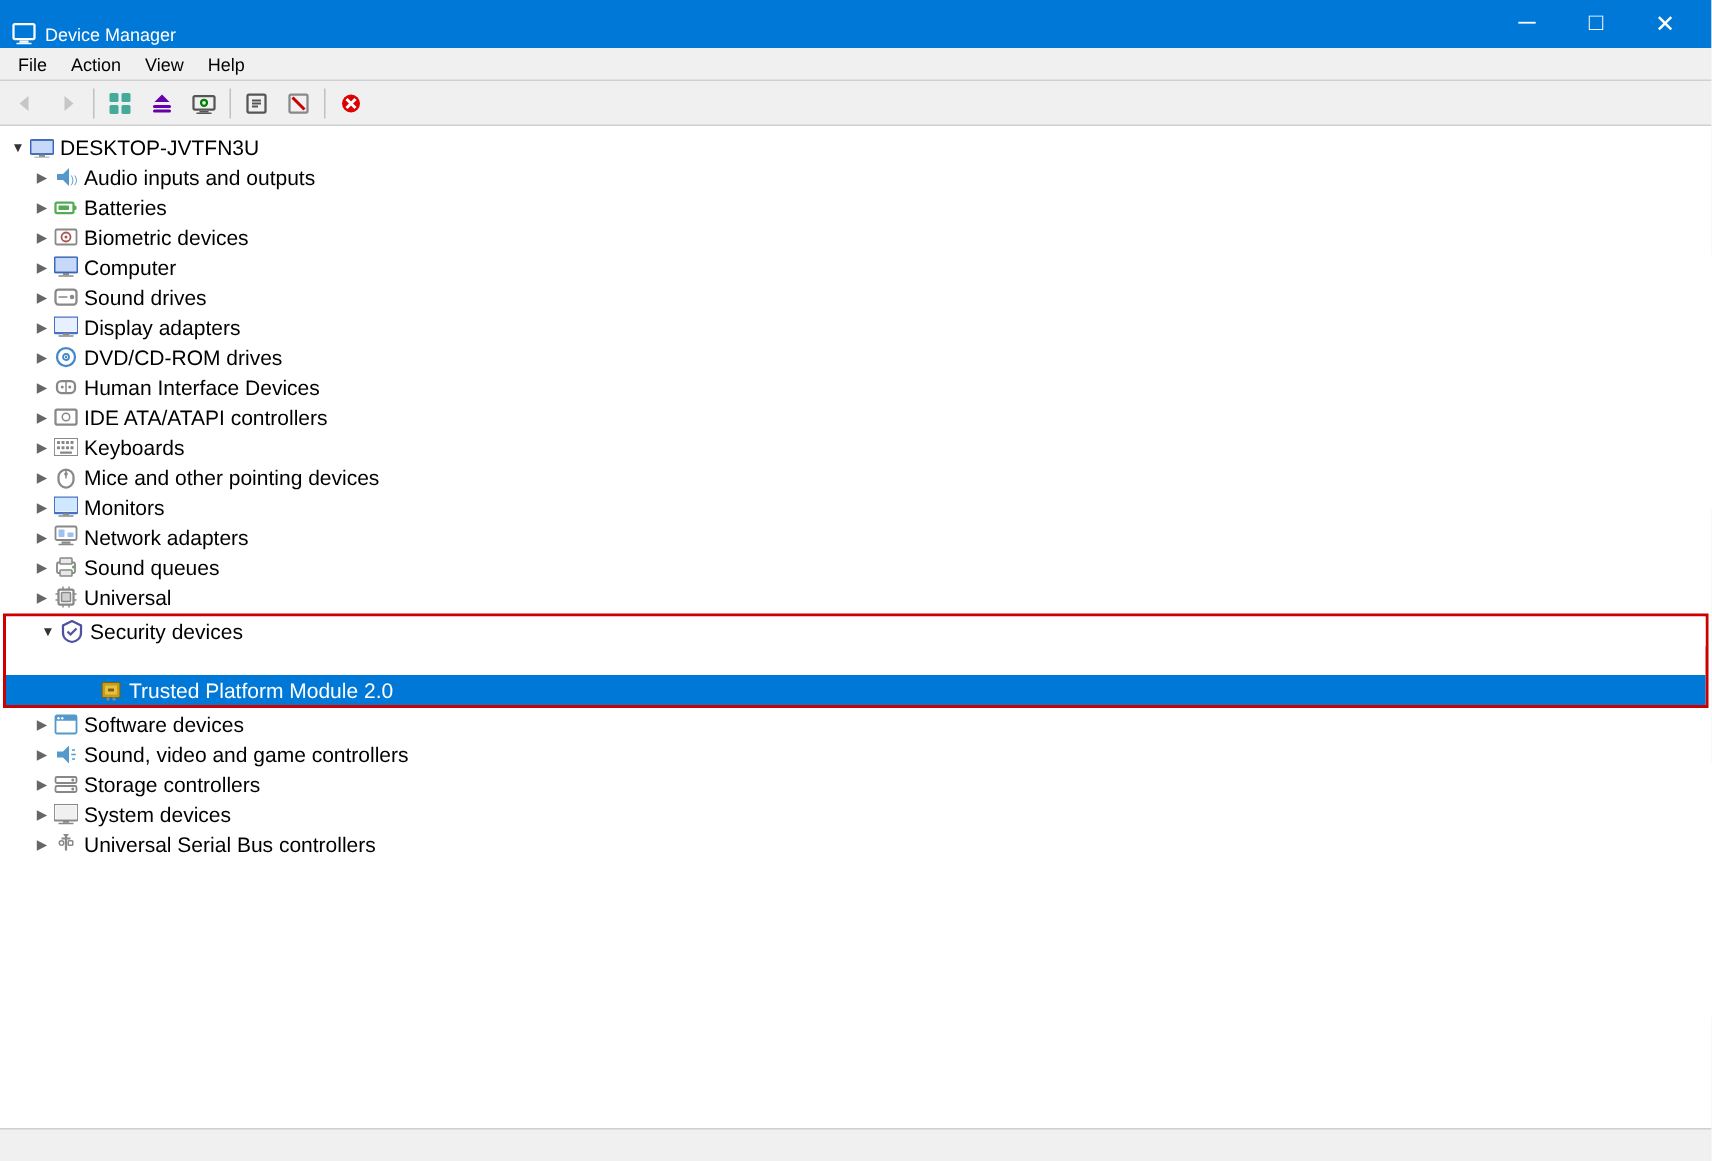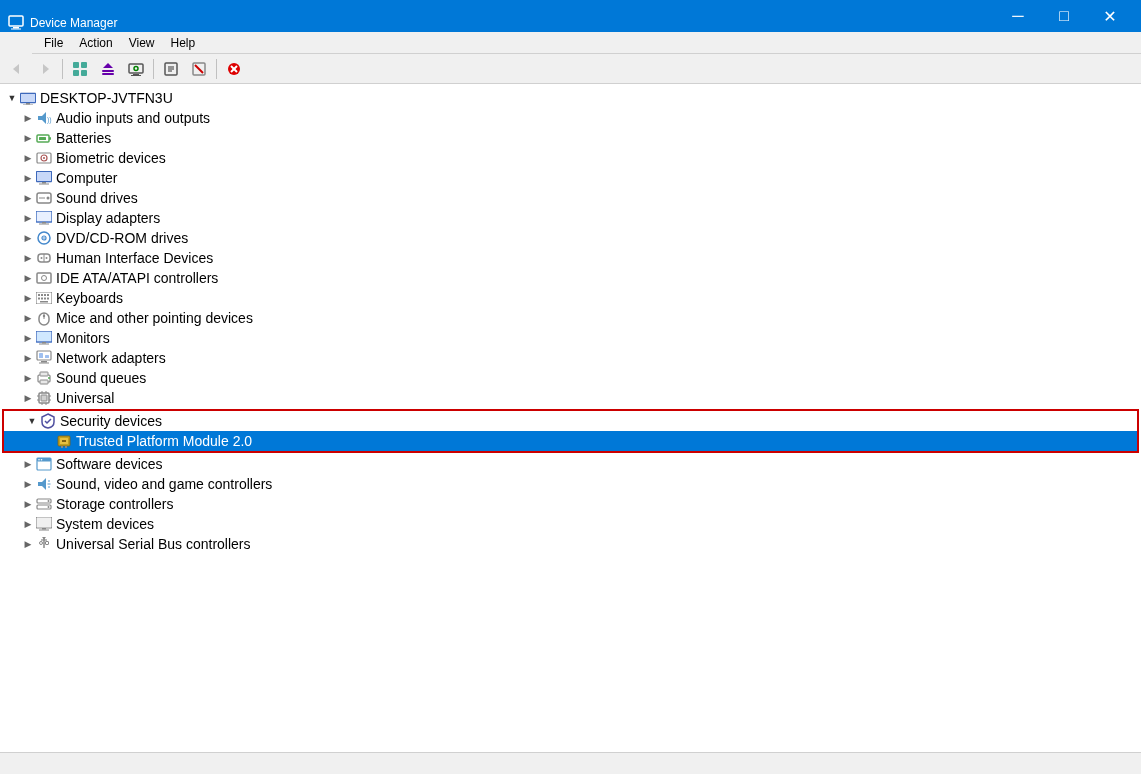--- a/index.html
+++ b/index.html
@@ -44,21 +44,20 @@
     }
 
     
     .menu-bar {
       background: #f0f0f0;
       height: 22px;
       display: flex;
       align-items: center;
       border-bottom: 1px solid #d0d0d0;
       padding: 0 4px;
-      margin-left: 32px;
     }
     .menu-item {
       padding: 2px 8px;
       cursor: pointer;
       font-size: 12px;
     }
 
     
     .toolbar {
       background: #f0f0f0;
@@ -139,21 +138,21 @@
       font-size: 12px;
       flex-shrink: 0;
     }
     .tree-label {
       font-size: 14px;
     }
 
     
     .indent-0 { padding-left: 4px; }
     .indent-1 { padding-left: 20px; }
-    .indent-2 { padding-left: 36px; }
+    .indent-2 { padding-left: 46px; margin-top: 19px; }
   </style>
 </head>
 <body>
 
 <div class="title-bar">
   <div class="title-bar-left">
     <div class="title-bar-icon">
       <svg width="16" height="16" viewBox="0 0 16 16" fill="white">
         <rect x="1" y="2" width="14" height="10" rx="1" fill="none" stroke="white" stroke-width="1.5"></rect>
         <rect x="5" y="13" width="6" height="1.5" fill="white"></rect>

